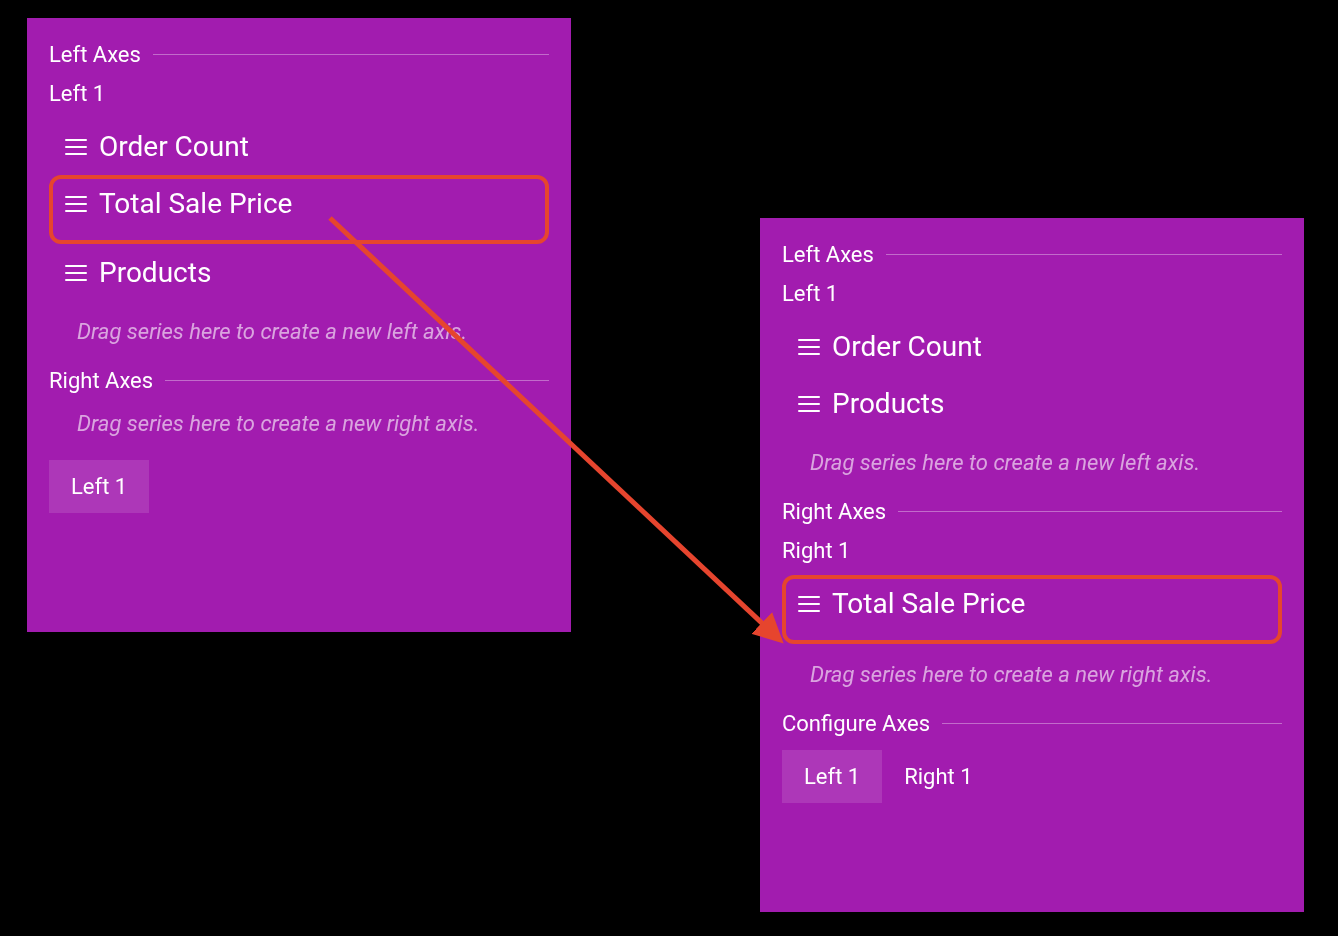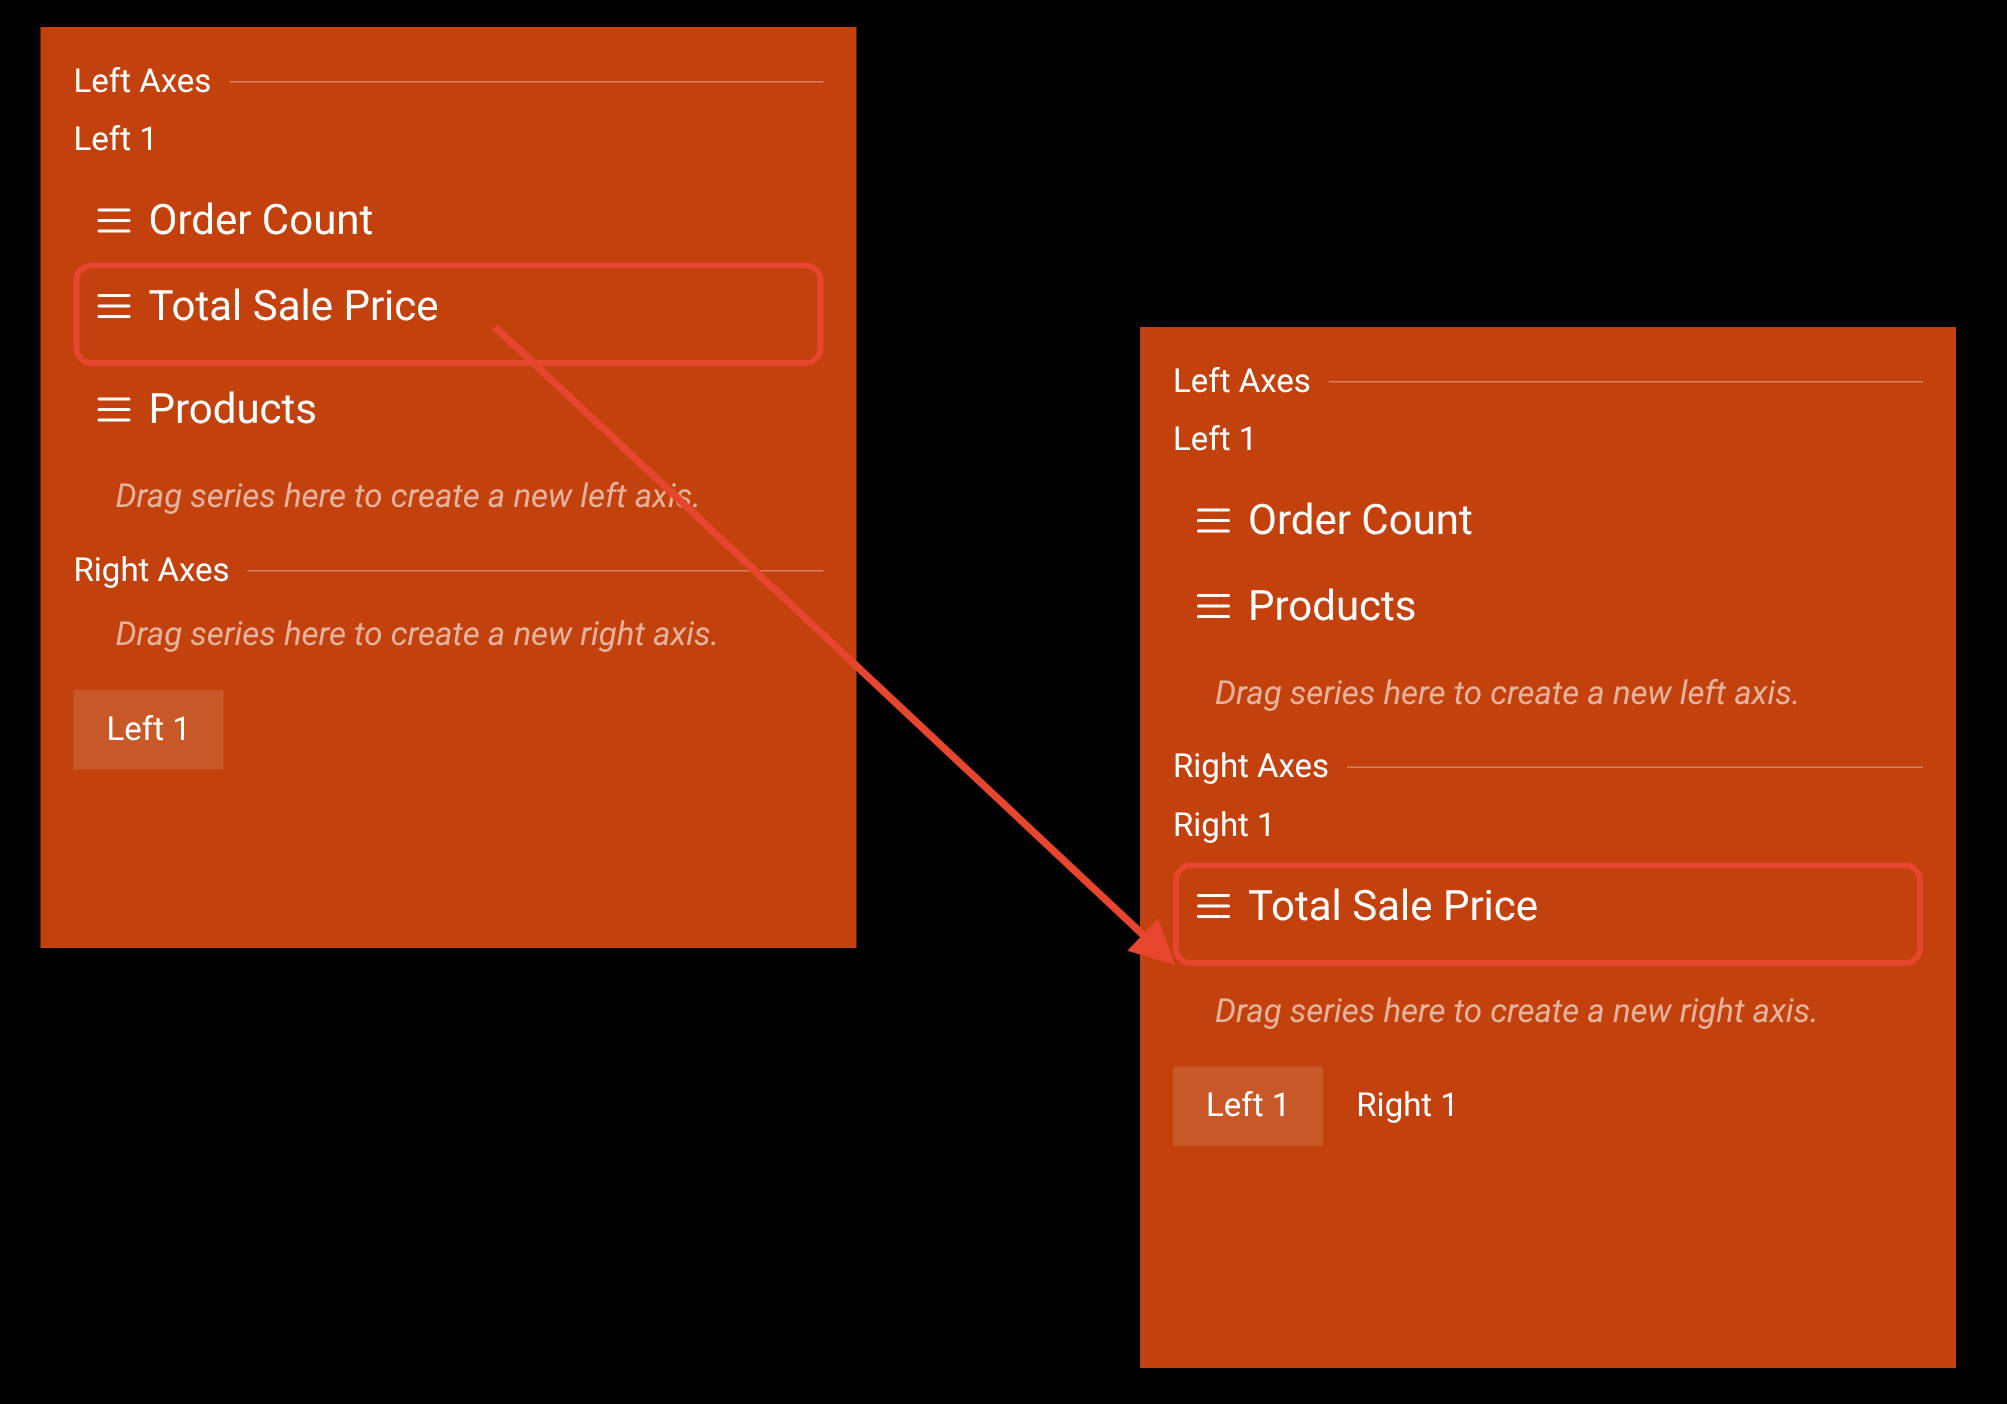--- a/index.html
+++ b/index.html
@@ -6,21 +6,21 @@
   html, body {
     width: 1338px;
     height: 936px;
     background: #000;
     font-family: -apple-system, BlinkMacSystemFont, "Segoe UI", Roboto, Helvetica, Arial, sans-serif;
     position: relative;
     overflow: hidden;
   }
   .panel {
     position: absolute;
-    background: #c2410c;
+    background: #a21caf;
     padding: 24px 22px 20px 22px;
   }
   .panel-a { left: 27px; top: 18px; width: 544px; height: 614px; }
   .panel-b { left: 760px; top: 218px; width: 544px; height: 694px; }
 
   .section {
     margin-bottom: 18px;
   }
   .section-header {
     display: flex;
@@ -205,20 +205,24 @@
           <span></span>
           <span></span>
         </span>
       <span>Total Sale Price</span>
     </div>
 
     <div class="drop-hint">Drag series here to create a new right axis.</div>
   </div>
 
   <div class="section">
+    <div class="section-header">
+      <div class="section-title">Configure Axes</div>
+      <div class="header-rule"></div>
+    </div>
     <div class="tabs">
       <div class="tab active">Left 1</div>
       <div class="tab">Right 1</div>
     </div>
   </div>
 
 </div>
 
 <svg class="arrow-svg">
   <defs>

